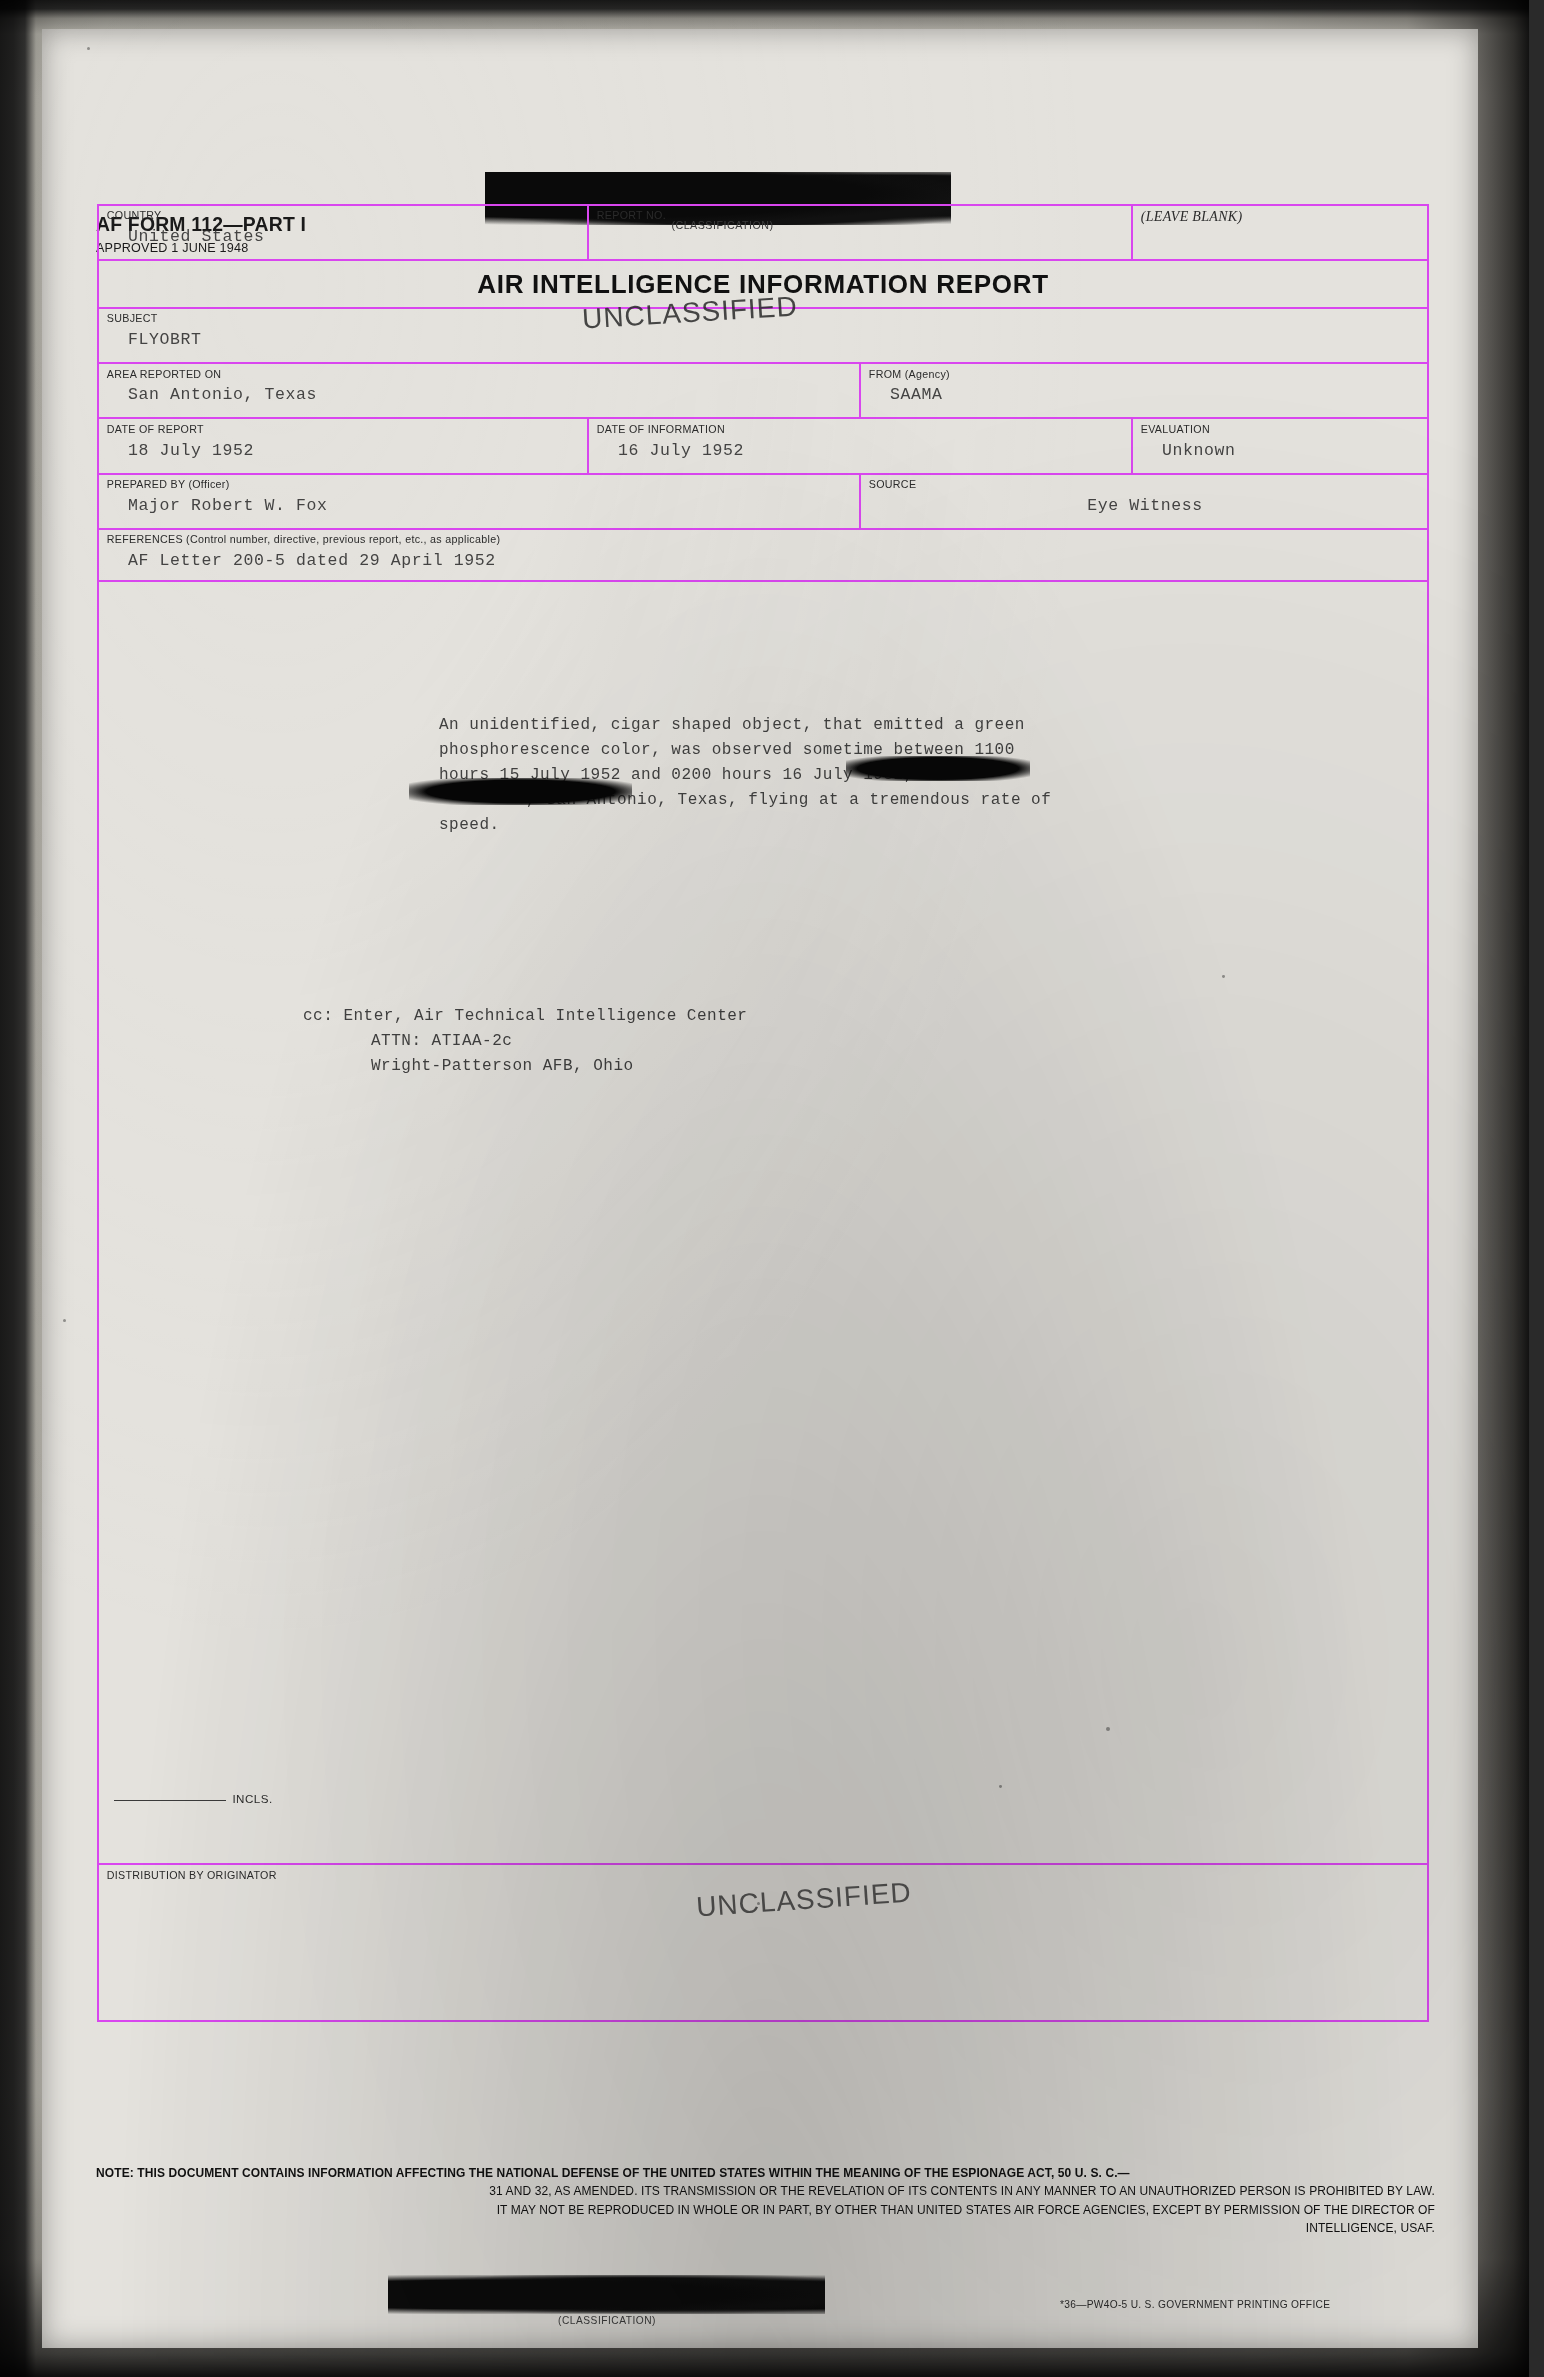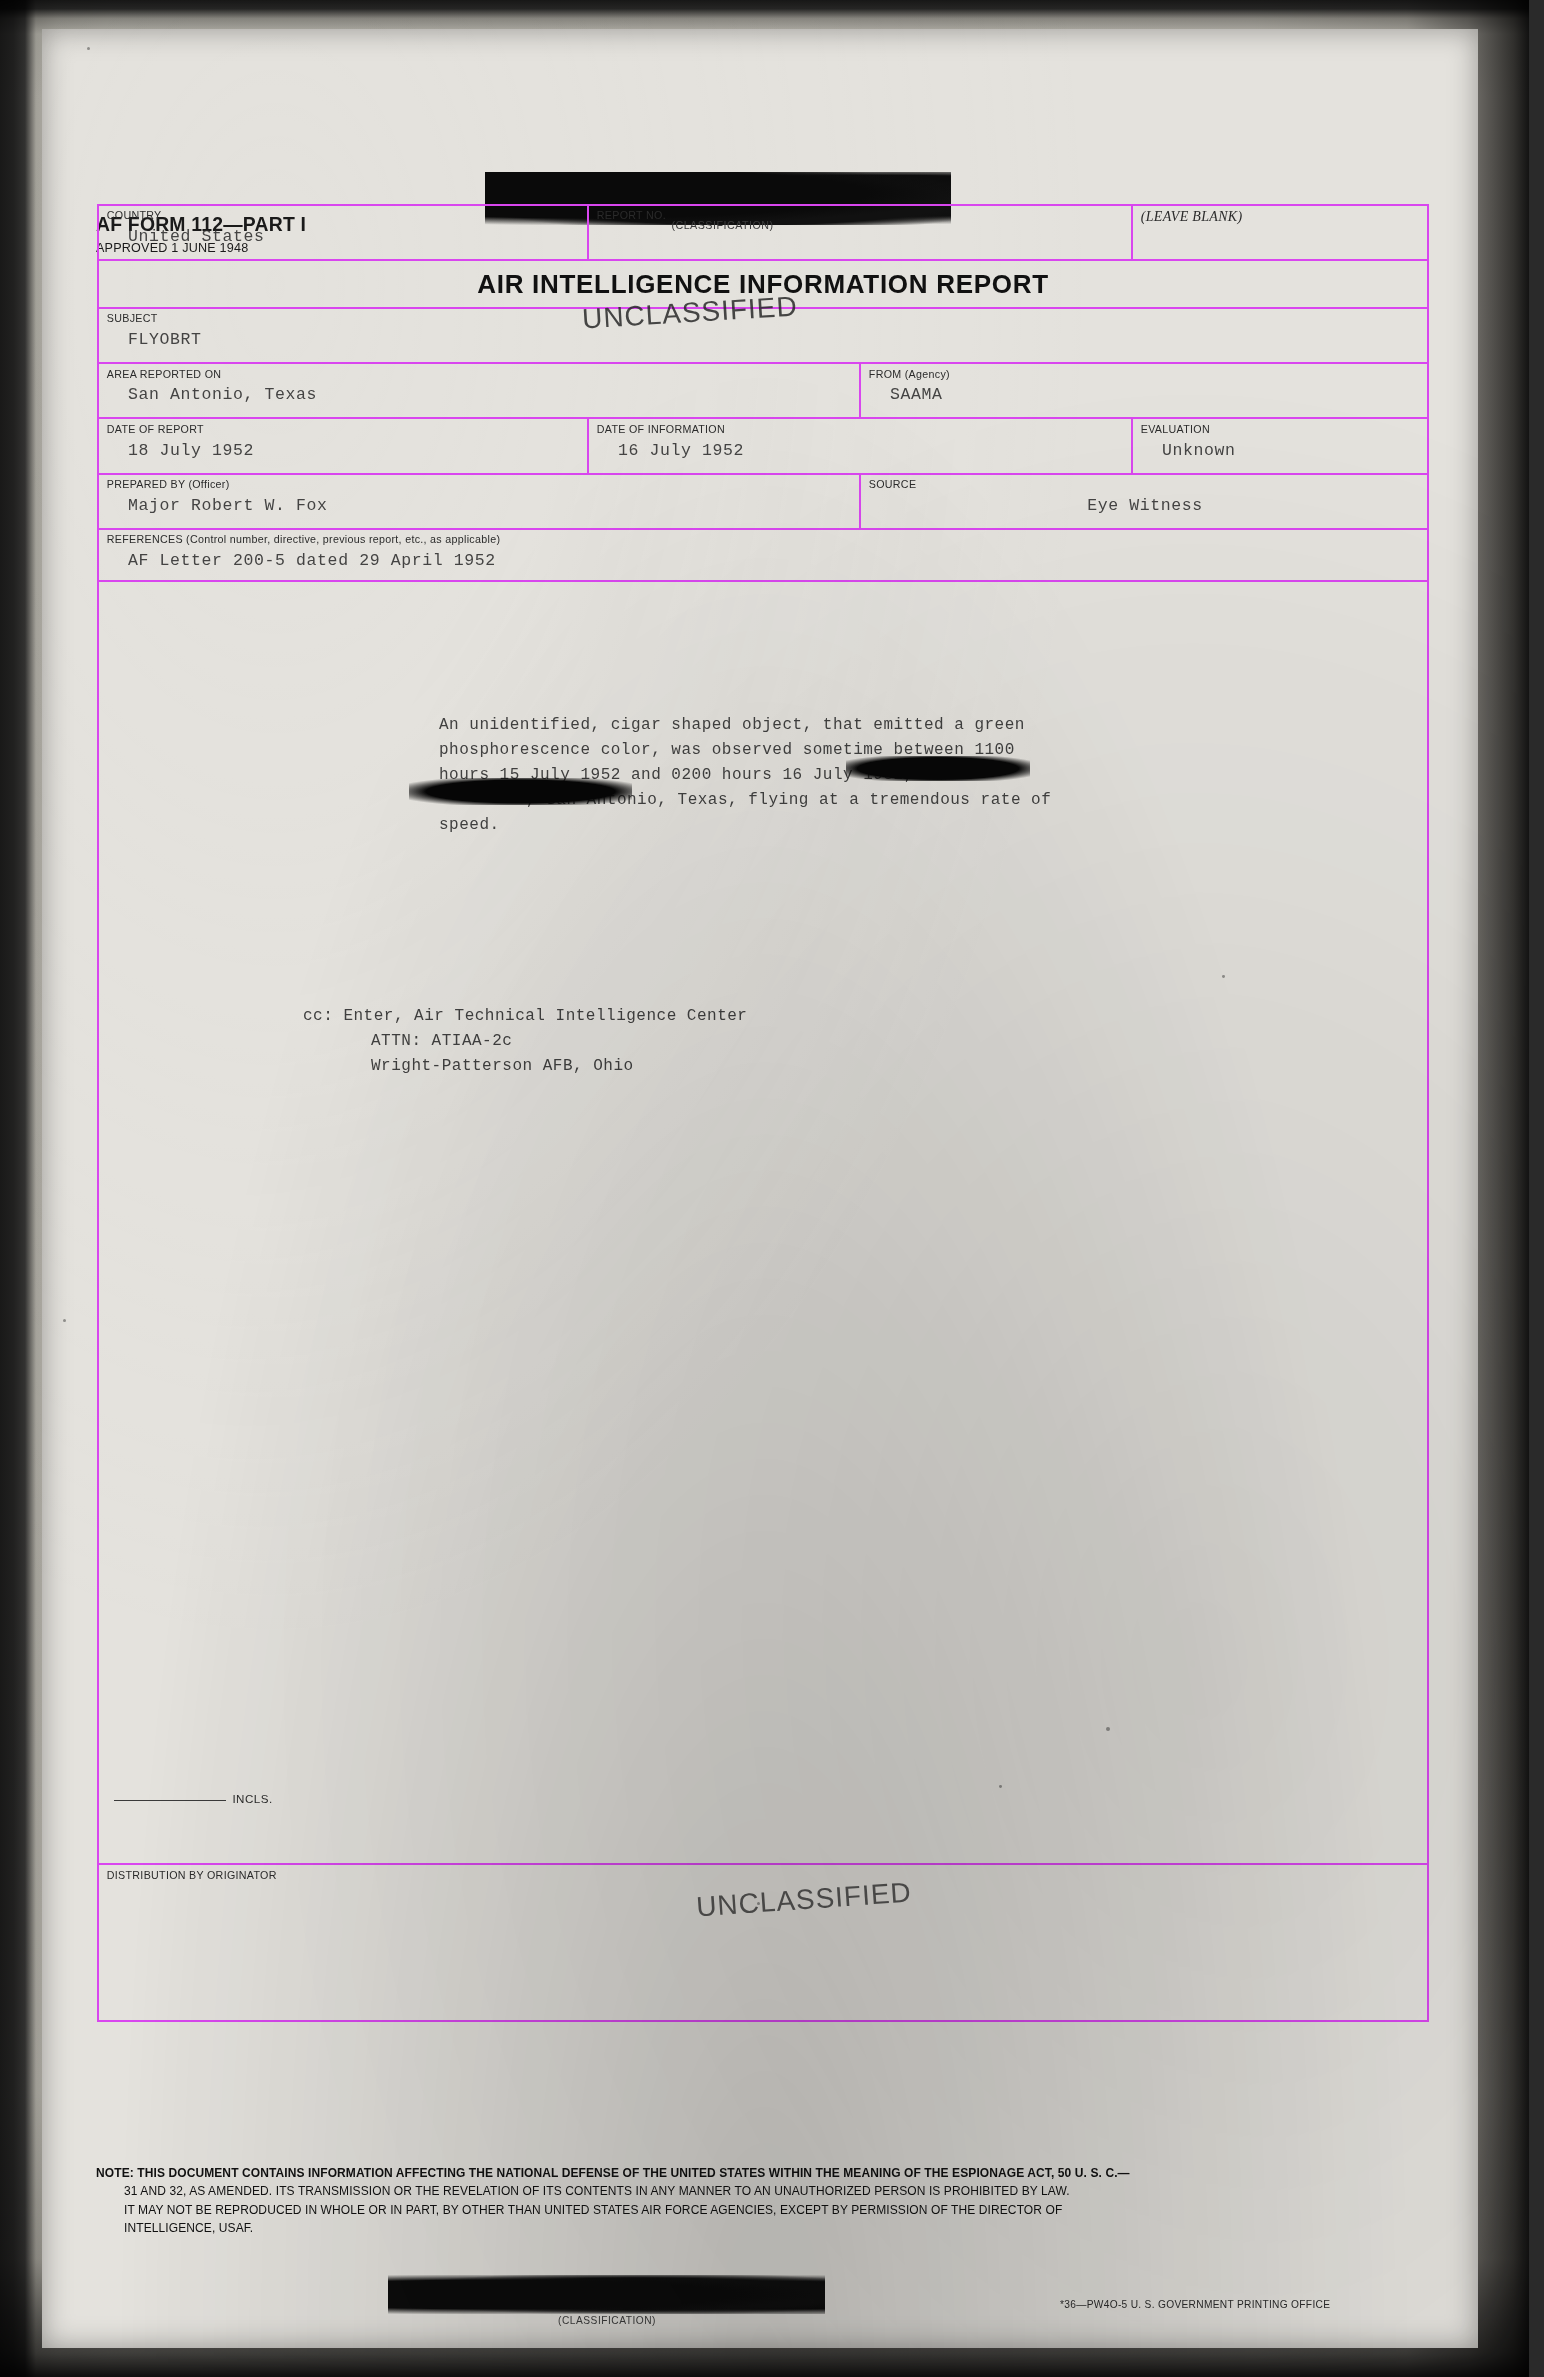--- a/index.html
+++ b/index.html
@@ -246,21 +246,21 @@
     width: 1339px;
     font-size: 12px;
     line-height: 18.4px;
     color: #111;
     letter-spacing: 0.1px;
   }
   .note b {
     font-weight: bold;
   }
   .note .l1 { margin-left: 0; }
-  .note .li { margin-left: 28px; }
+  .note .li { margin-left: 28px; text-align: right; }
   .bottom-redaction {
     position: absolute;
     left: 388px;
     top: 2275px;
     width: 437px;
     height: 39px;
     background:
       radial-gradient(ellipse at 22% 50%, #0b0b0b 0%, #0b0b0b 52%, rgba(11,11,11,0) 74%),
       radial-gradient(ellipse at 58% 48%, #0f0f0f 0%, #0f0f0f 55%, rgba(15,15,15,0) 76%),
       radial-gradient(ellipse at 88% 52%, #0a0a0a 0%, #0a0a0a 48%, rgba(10,10,10,0) 72%);

